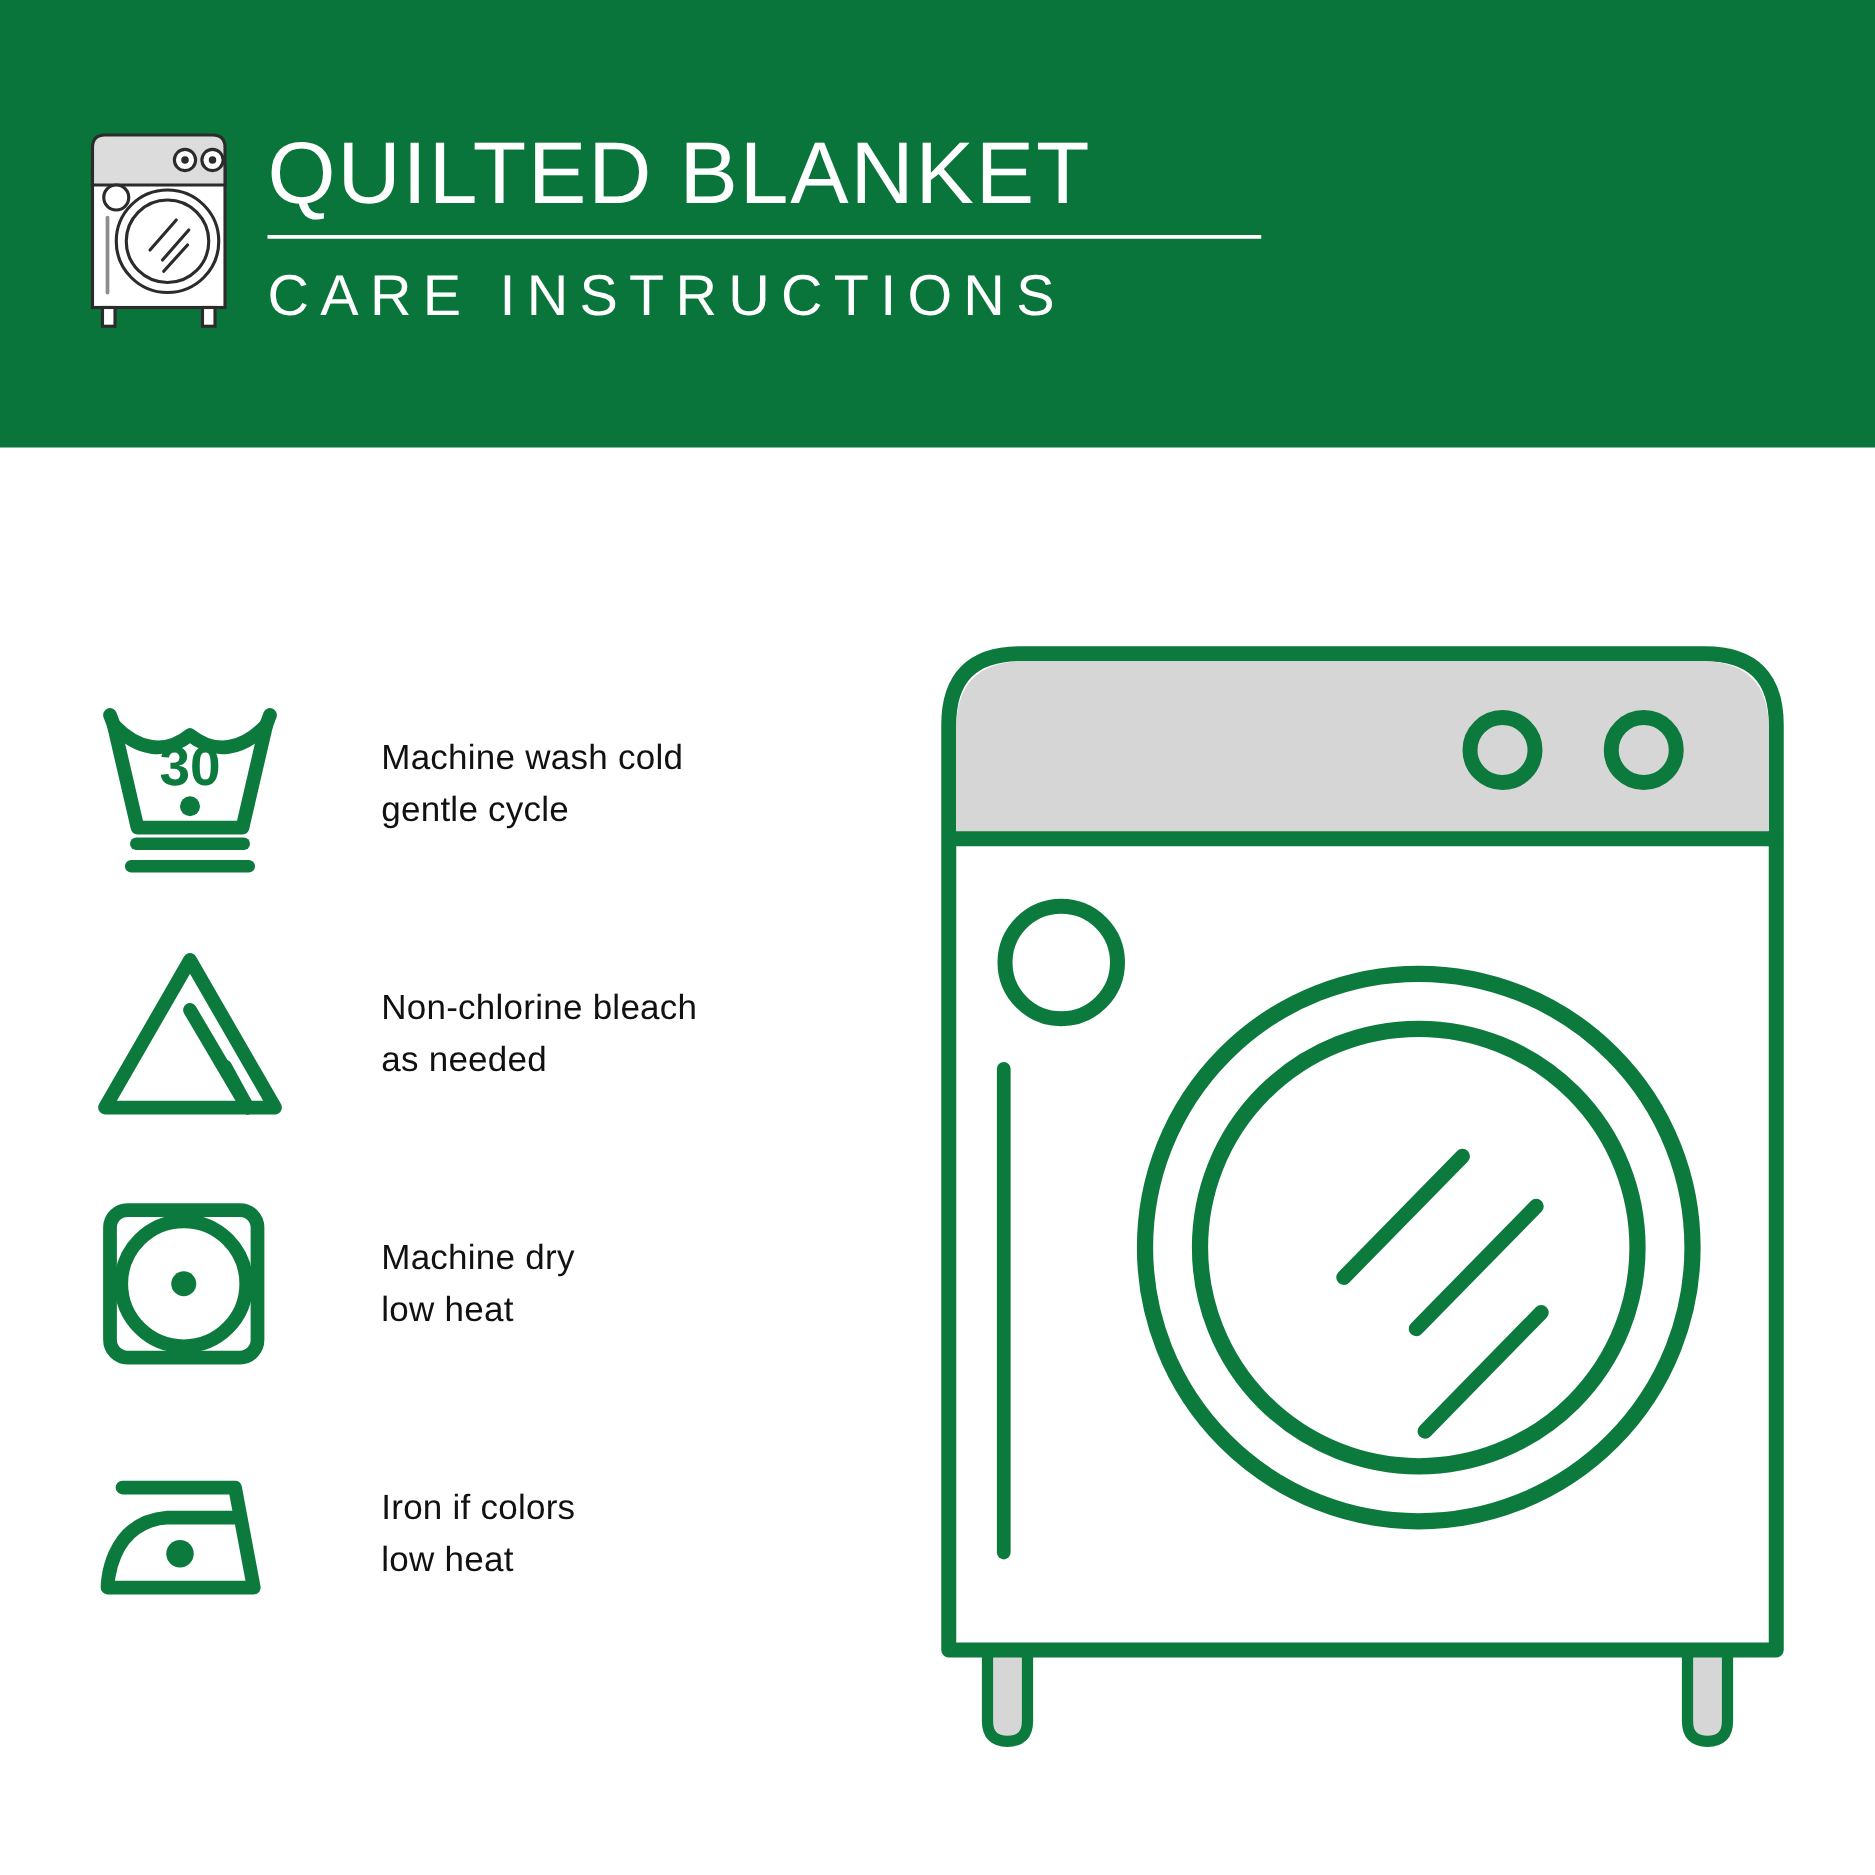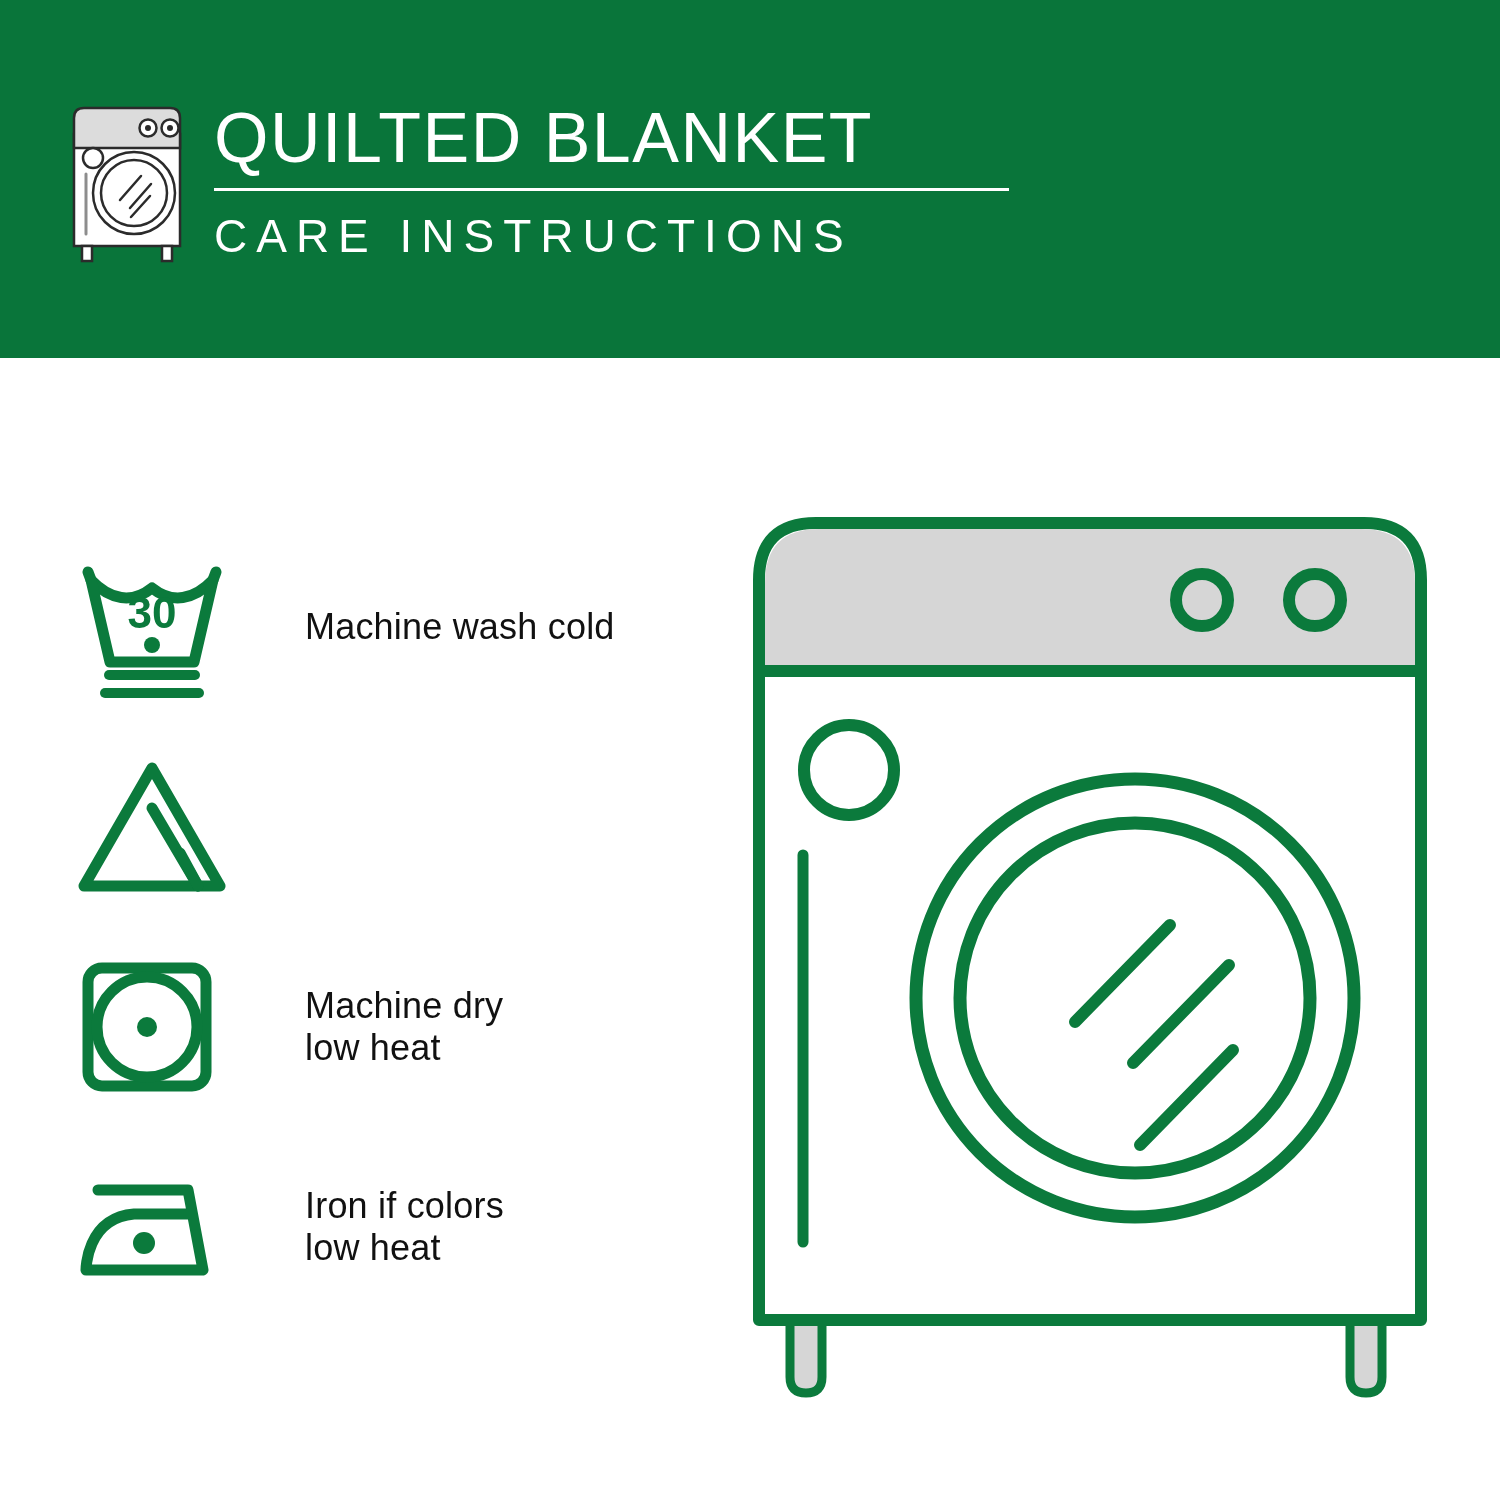--- a/index.html
+++ b/index.html
@@ -83,21 +83,21 @@
   .care-row .sym {
     width: 170px;
     height: 160px;
     flex: 0 0 auto;
     display: flex;
     align-items: center;
     justify-content: flex-start;
   }
   .care-row .txt {
     font-family: "Liberation Sans", sans-serif;
-    font-size: 36px;
+    font-size: 28px;
     line-height: 42px;
     color: #111111;
     letter-spacing: 0.2px;
     padding-left: 65px;
   }
 
   
   .machine {
     position: absolute;
     left: 745px;
@@ -158,32 +158,37 @@
             <path d="M21 30 L40 112 L124 112 L143 30"></path>
           </g>
           <text x="82" y="78" text-anchor="middle" font-family="Liberation Sans, sans-serif" font-size="44" font-weight="700" fill="#0b7a3c">30</text>
           <circle cx="82" cy="95" r="8" fill="#0b7a3c"></circle>
           <rect x="34" y="120" width="96" height="10" rx="5" fill="#0b7a3c"></rect>
           <rect x="30" y="138" width="104" height="10" rx="5" fill="#0b7a3c"></rect>
         </svg>
       </div>
       <div class="txt">
         <div>Machine wash cold</div>
+        <div>gentle cycle</div>
       </div>
     </div>
 
     <div class="care-row">
       <div class="sym">
         <svg width="165" height="155" viewBox="0 0 165 155">
           <g fill="none" stroke="#0b7a3c" stroke-width="11" stroke-linecap="round" stroke-linejoin="round">
             <path d="M82 18 L150 136 L14 136 Z"></path>
             <line x1="82" y1="58" x2="128" y2="136"></line>
             <line x1="110" y1="103" x2="128" y2="136"></line>
           </g>
         </svg>
+      </div>
+      <div class="txt">
+        <div>Non-chlorine bleach</div>
+        <div>as needed</div>
       </div>
     </div>
 
     <div class="care-row">
       <div class="sym">
         <svg width="165" height="155" viewBox="0 0 165 155">
           <rect x="18" y="18" width="118" height="118" rx="14" ry="14" fill="none" stroke="#0b7a3c" stroke-width="11"></rect>
           <circle cx="77" cy="77" r="50" fill="none" stroke="#0b7a3c" stroke-width="11"></circle>
           <circle cx="77" cy="77" r="10" fill="#0b7a3c"></circle>
         </svg>

